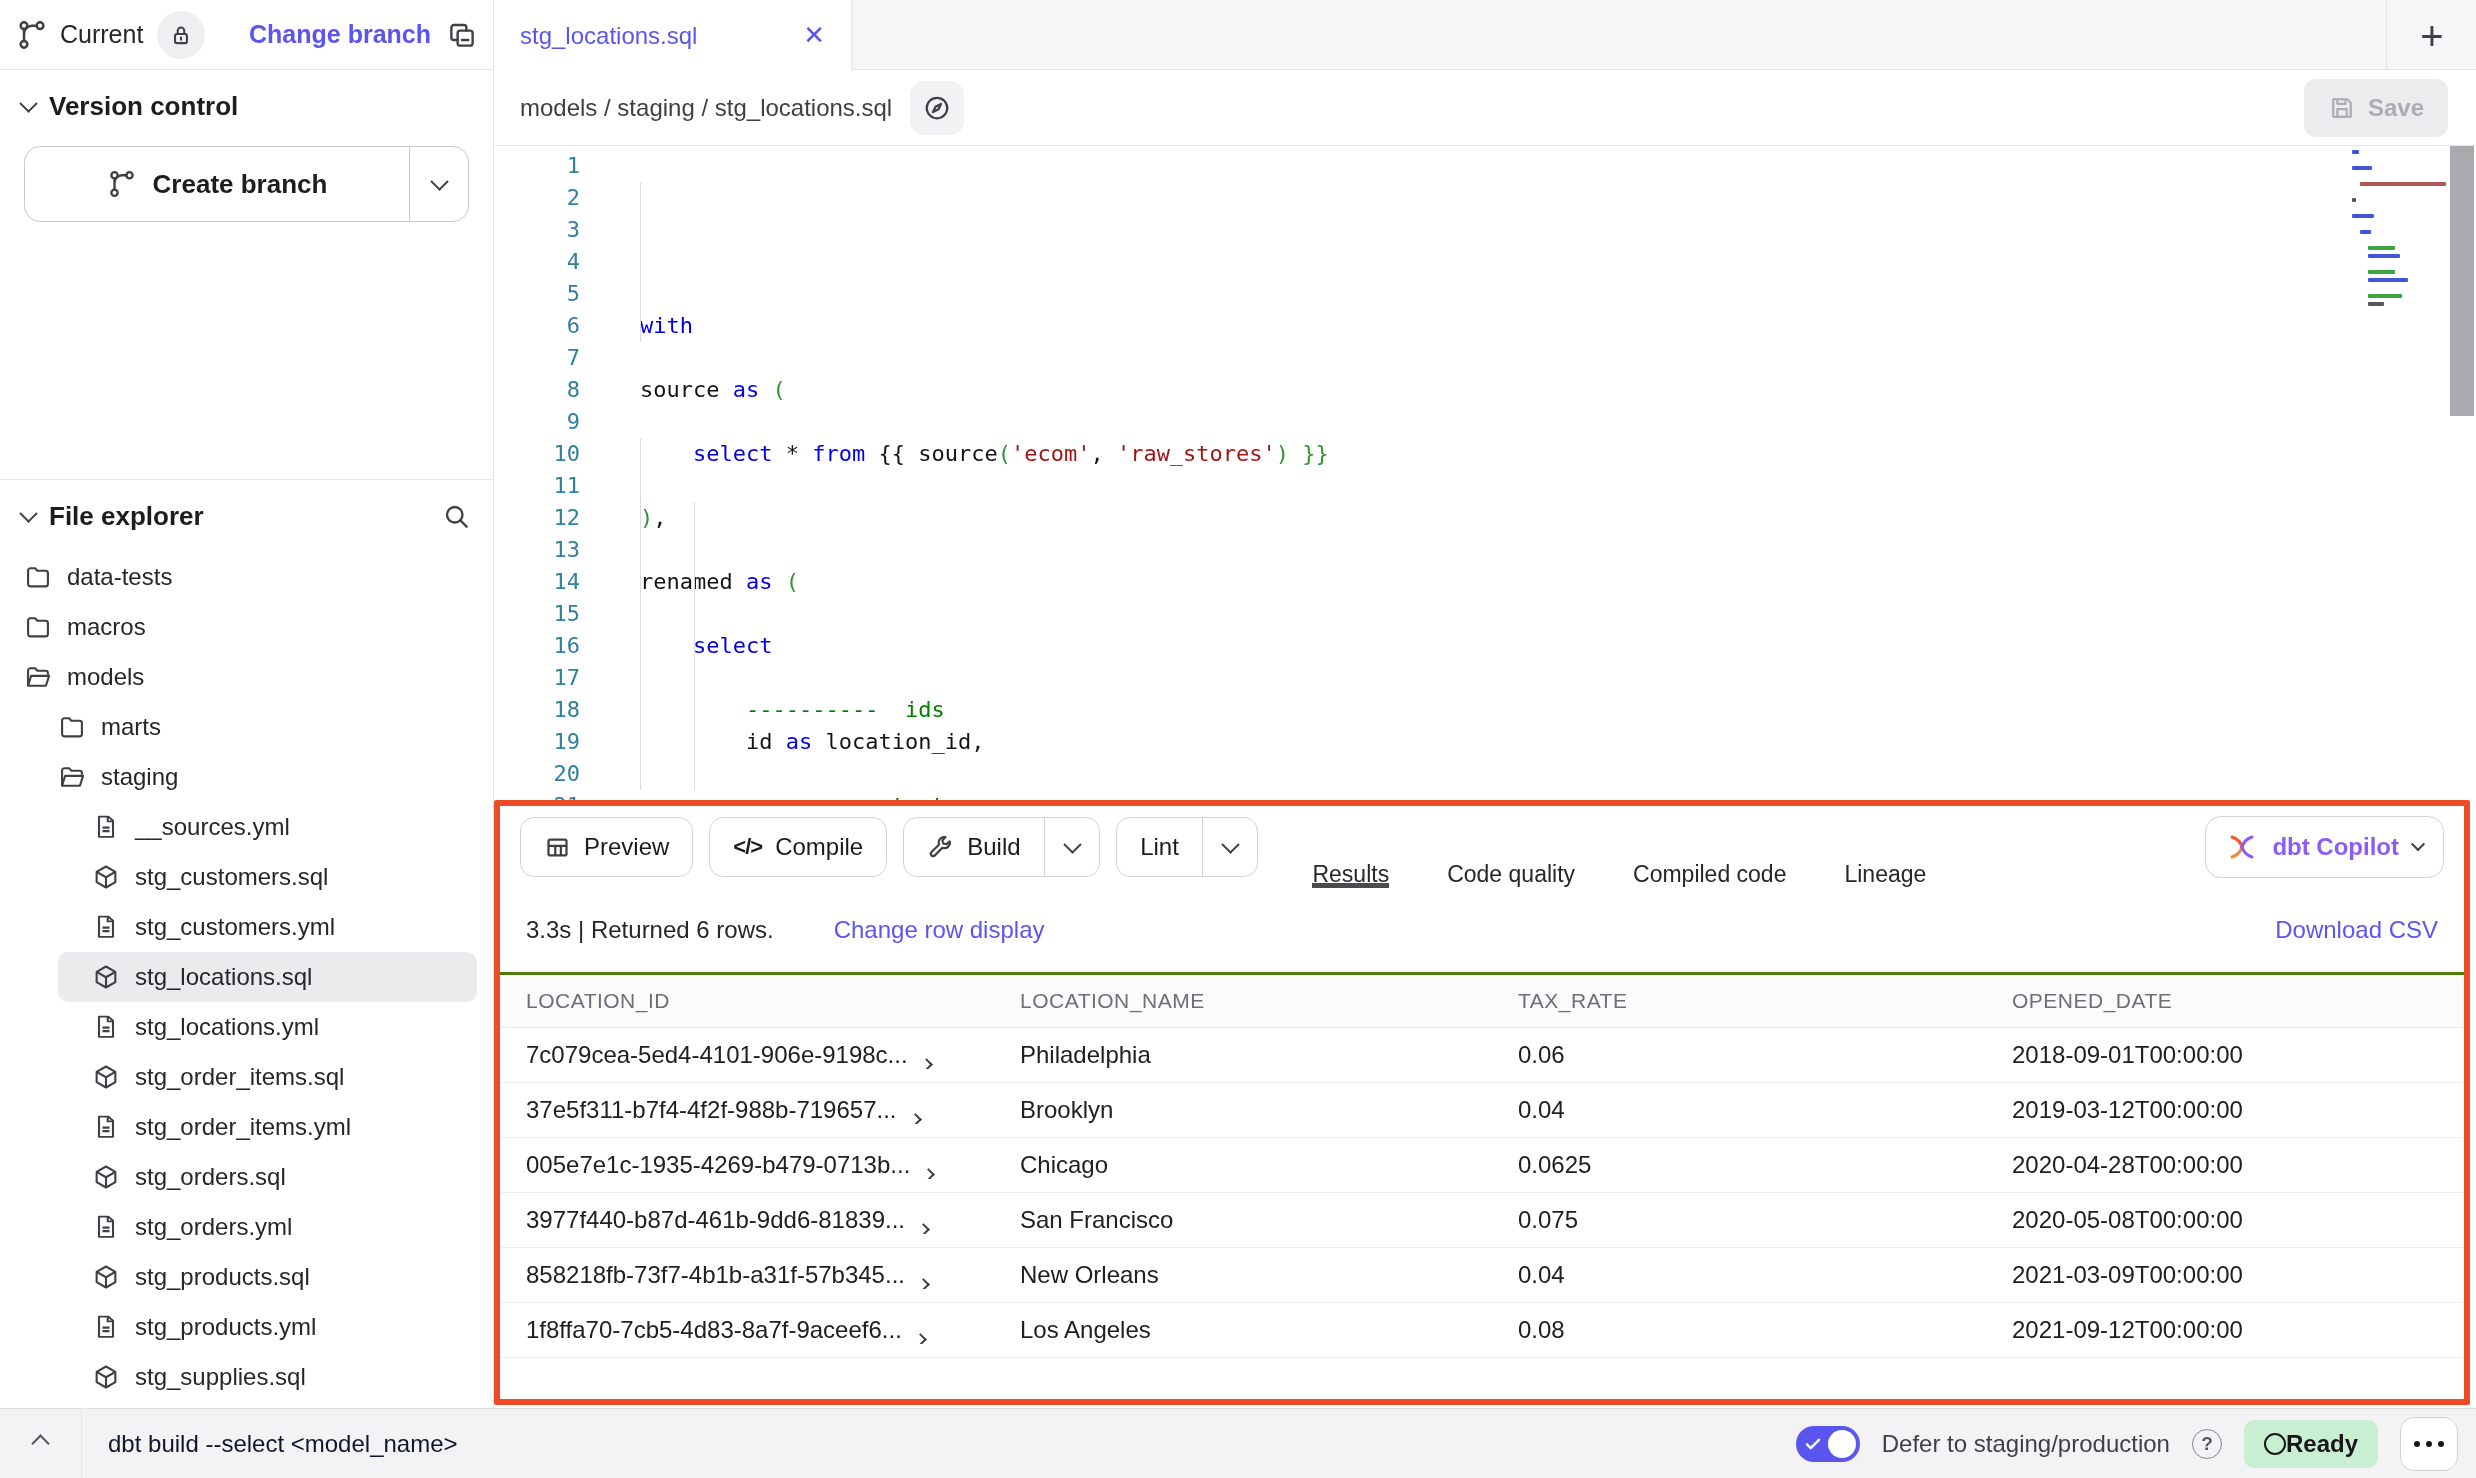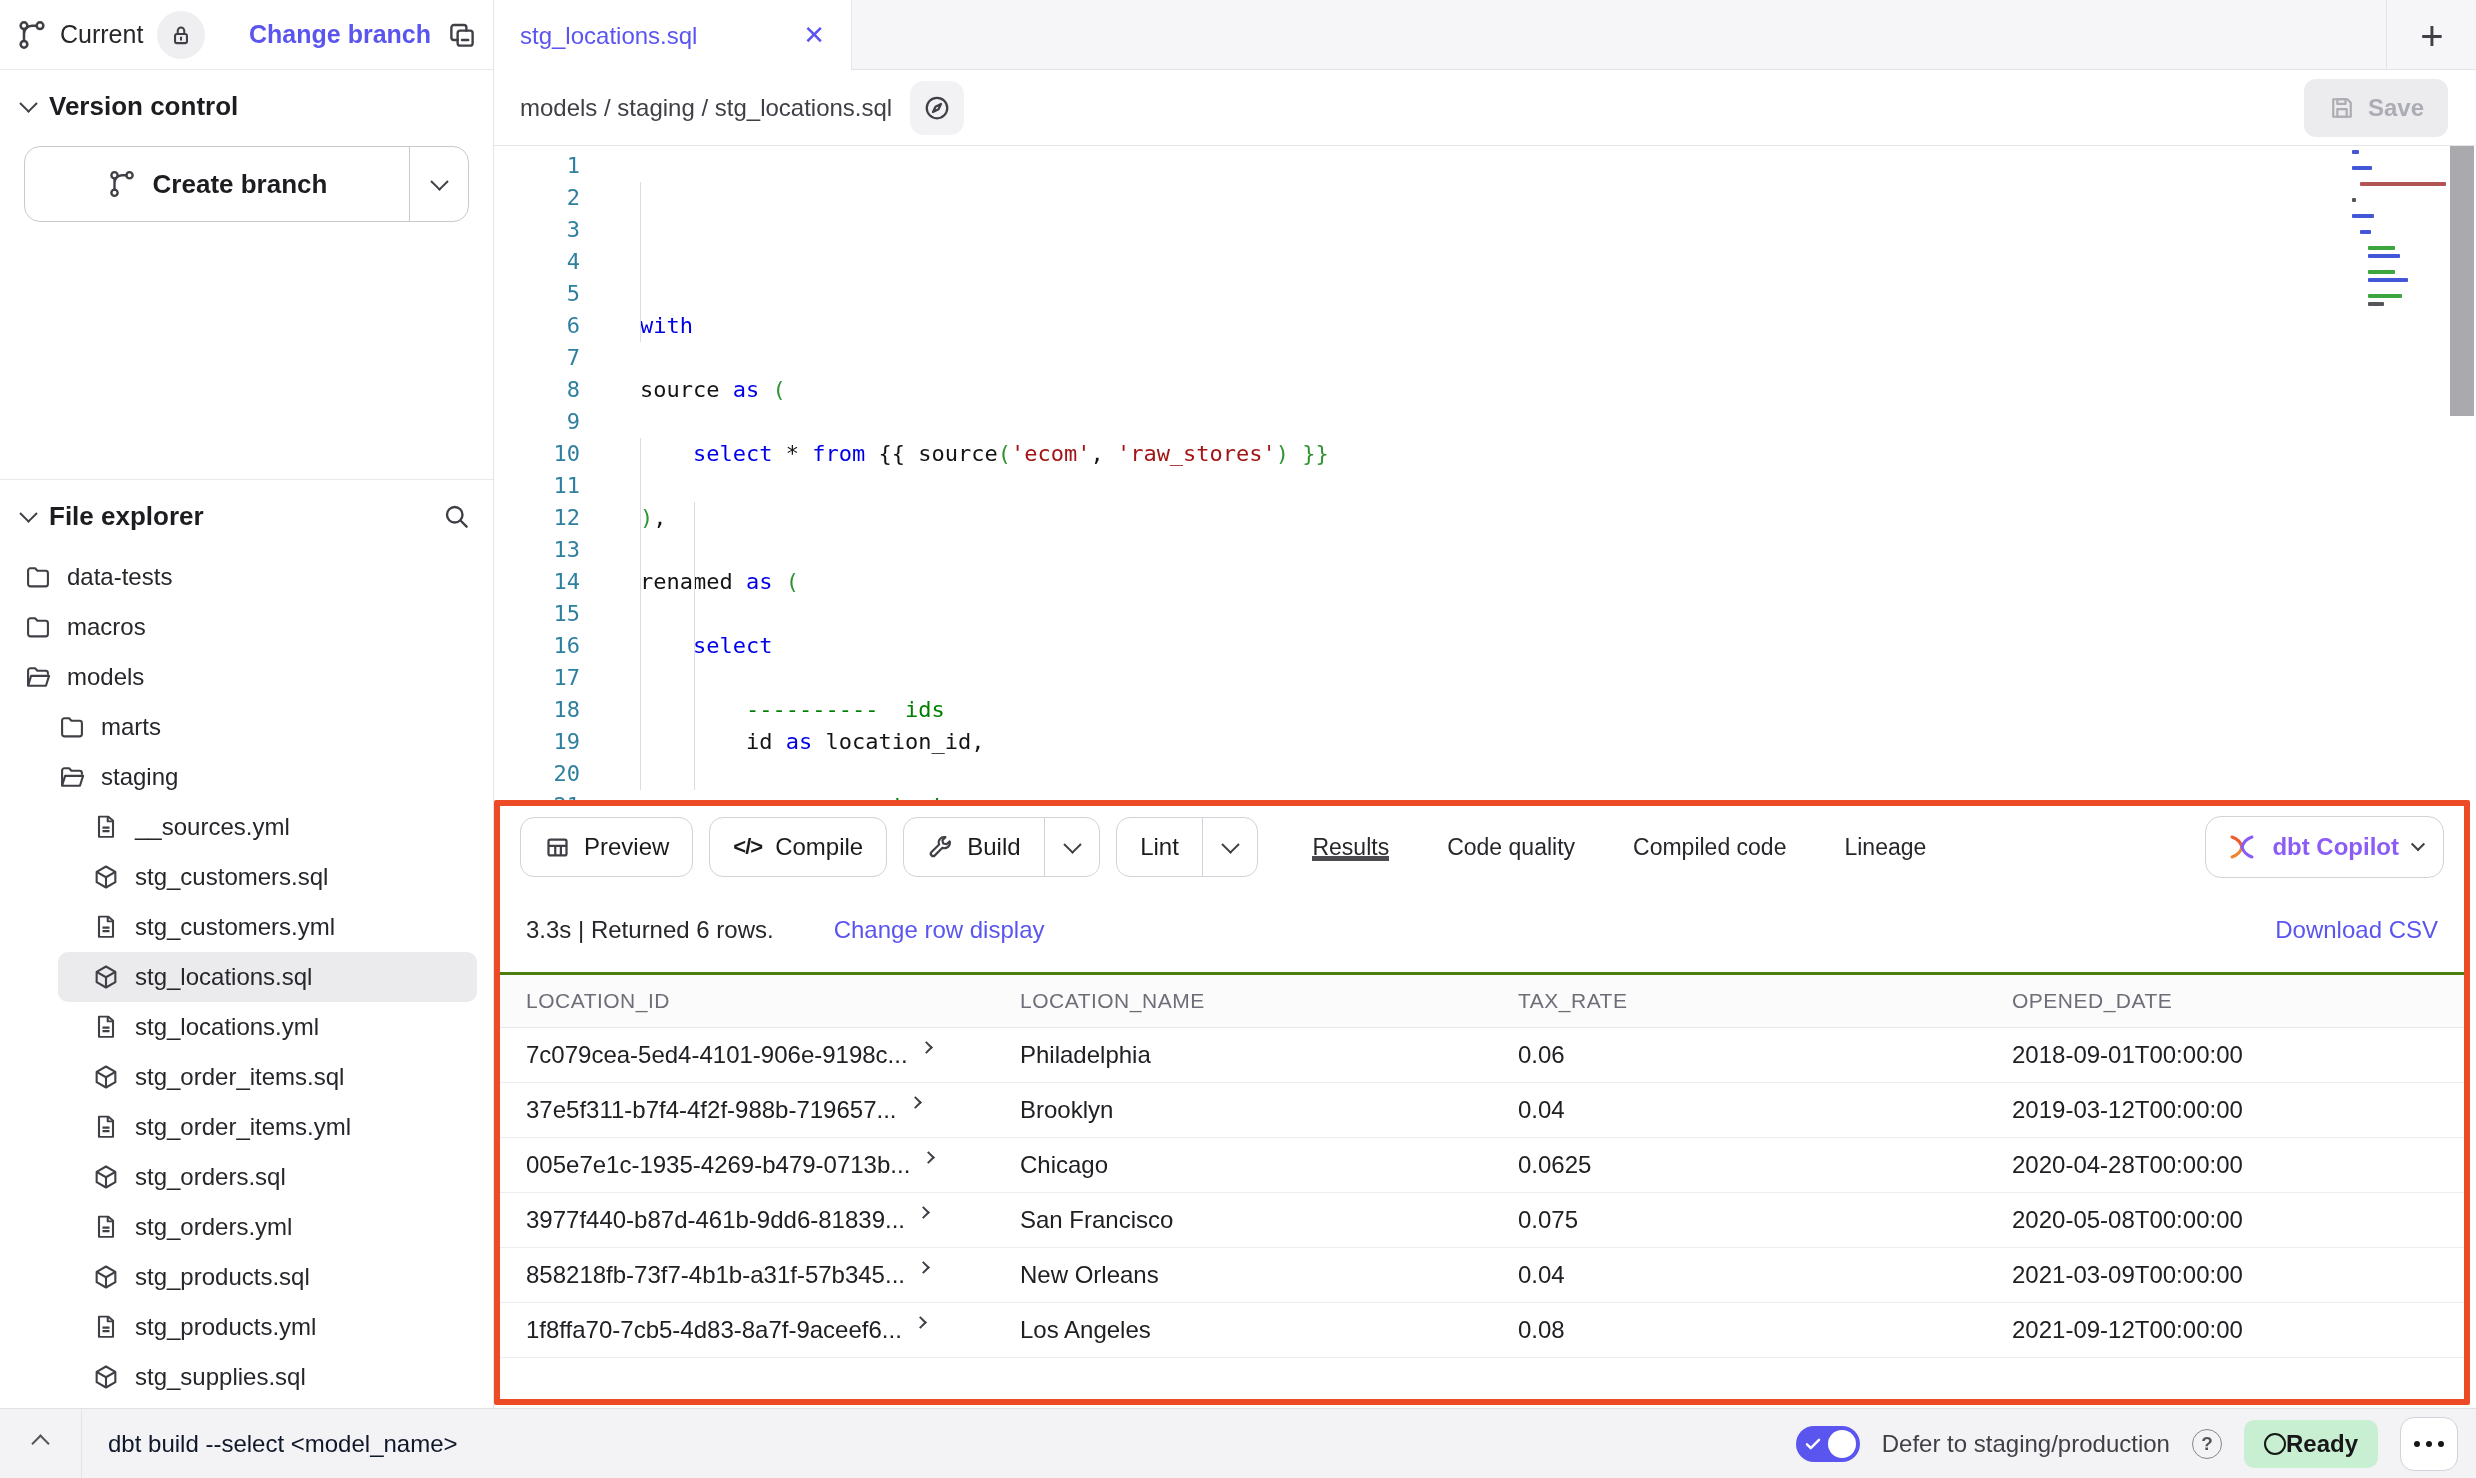--- a/index.html
+++ b/index.html
@@ -86,41 +86,41 @@
     border:6px solid #ed4a26; border-radius:2px; display:flex; flex-direction:column; }
   .actionbar { height:82px; flex:none; display:flex; align-items:center; padding:0 20px; position:relative; }
   .abtn { height:60px; border:1.6px solid #d2d2d8; border-radius:14px; background:#fff; display:flex;
     align-items:stretch; margin-right:16px; cursor:pointer; overflow:hidden; }
   .abtn .zone { display:flex; align-items:center; gap:13px; padding:0 23px; font-size:24px;
     font-weight:500; color:#1c1c1f; }
   .abtn .zone.icon-only { padding:0; width:54px; justify-content:center; }
   .abtn .inner-div { width:1.6px; background:#d2d2d8; }
   .code-glyph { font-size:22px; font-weight:700; letter-spacing:-1px; color:#1c1c1f; }
 
-  .ptabs { display:flex; align-items:center; height:100%; margin-left:38px; gap:58px; }
+  .ptabs { display:flex; align-items:flex-end; height:100%; margin-left:38px; gap:58px; }
   .ptab { display:flex; align-items:center; position:relative; font-size:23px; color:#27272b; cursor:pointer; }
   .ptab .underline { position:absolute; left:0; right:0; bottom:0; height:5px; background:#4a4a4f; }
 
   .copilot-btn { position:absolute; right:20px; top:10px; height:62px; border:1.6px solid #d2d2d8;
     border-radius:16px; display:flex; align-items:center; gap:14px; padding:0 20px; background:#fff;
     font-size:24px; font-weight:700; color:#8b5cf6; cursor:pointer; }
 
   .inforow { height:84px; flex:none; display:flex; align-items:center; padding:0 26px; }
   .summary { font-size:24px; color:#27272b; }
   .plink { font-size:24px; color:#5b55f0; cursor:pointer; }
   .inforow .plink.change { margin-left:60px; }
   .inforow .plink.dl { margin-left:auto; }
 
   .grid { flex:1; overflow:hidden; }
   .grid-header, .grid-row { display:grid; grid-template-columns:494px 498px 494px 1fr; }
   .grid-header { height:56px; border-top:3px solid #4d7c0f; border-bottom:1px solid #e8e8eb;
     background:#fbfbfc; align-items:center; }
   .grid-header .hcell { padding-left:26px; font-size:21px; color:#6e6e78; letter-spacing:0.5px; }
   .grid-row { height:55px; border-bottom:1px solid #ededf0; align-items:center; }
-  .grid-row .cell { padding-left:26px; font-size:24px; color:#202024; display:flex; align-items:flex-start;
+  .grid-row .cell { padding-left:26px; font-size:24px; color:#202024; display:flex; align-items:flex-end;
     gap:14px; white-space:nowrap; overflow:hidden; }
   .cell .chev { width:9px; height:9px; border-width:2.2px; border-color:#3f3f46; margin-top:2px; cursor:pointer; }
 
   
   .footer { position:absolute; left:0; bottom:0; width:2476px; height:70px; background:#f3f3f5;
     border-top:1px solid #e1e1e4; display:flex; align-items:center; }
   .collapse-zone { width:82px; height:100%; border-right:1px solid #e4e4e6; display:flex;
     align-items:center; justify-content:center; cursor:pointer; }
   .collapse-zone .chev { border-color:#55555c; }
   .cmd-text { padding-left:26px; font-size:24px; color:#0f172a; }

